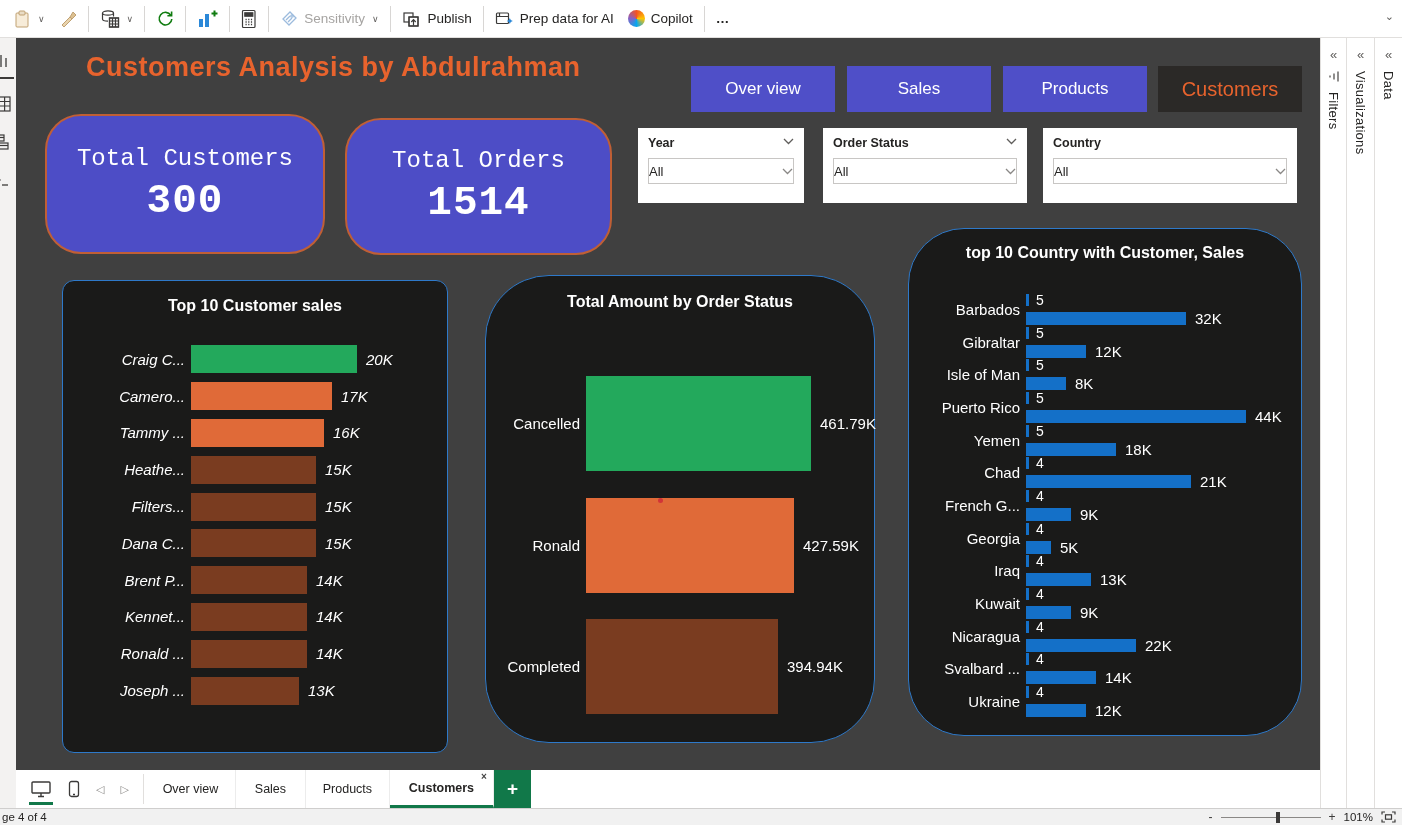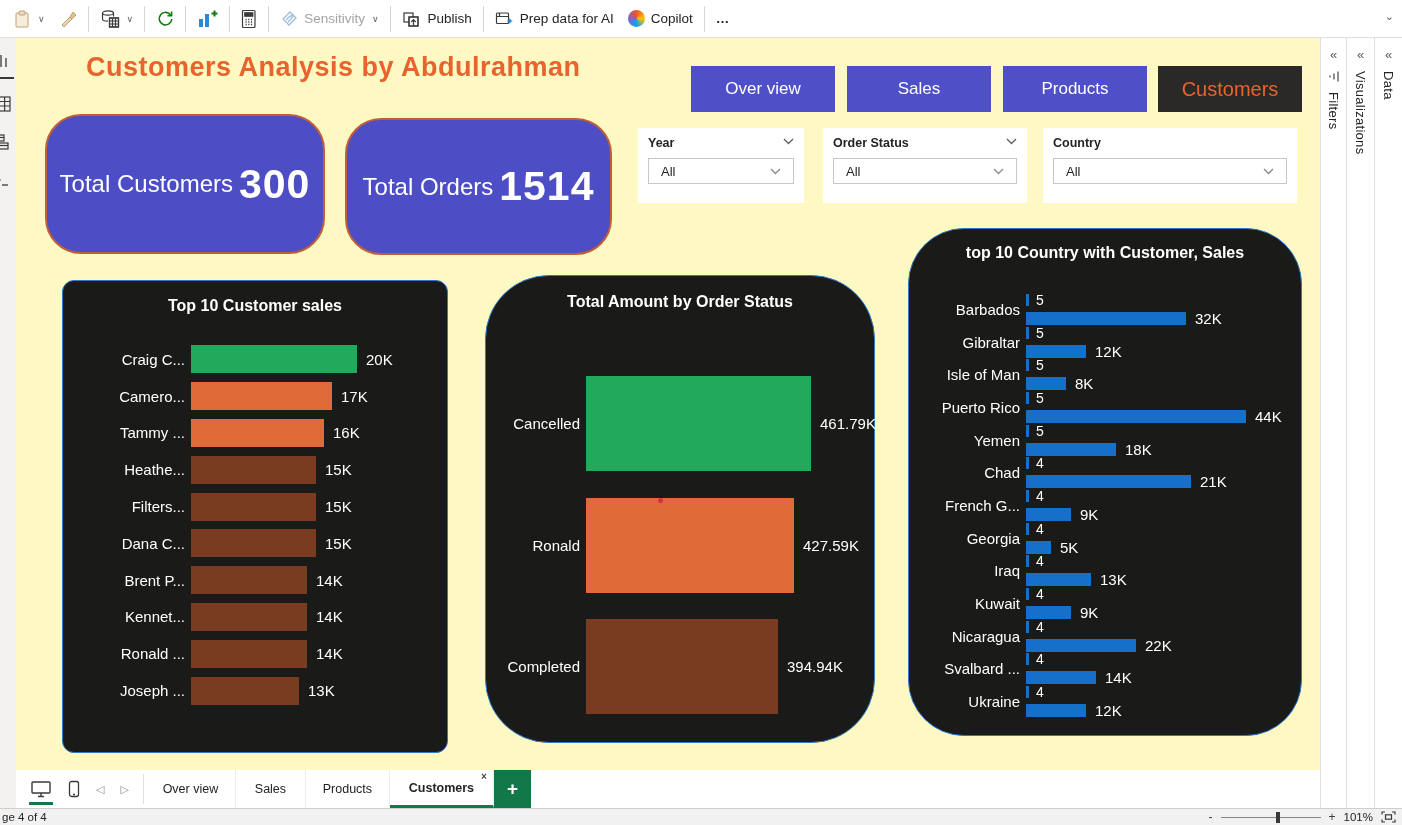--- a/index.html
+++ b/index.html
@@ -20,40 +20,40 @@
     background:conic-gradient(#f35325,#ffc300,#05a6f0,#8661c5,#f35325);}
   .rb-more{font-weight:bold;letter-spacing:1px;color:#252423;}
   .ribbon-collapse{position:absolute;right:8px;top:10px;color:#605e5c;font-size:11px;}
 
   
   .main{flex:1 1 auto;display:flex;min-height:0;}
   .view-rail{width:16px;background:#f3f2f1;overflow:hidden;padding-top:8px;flex:0 0 16px;}
   .rail-ic{margin:6px 0 16px -8px;width:22px;}
   .rail-ic.active{border-bottom:2px solid #3b3a39;padding-bottom:3px;}
   .center{flex:1 1 auto;display:flex;flex-direction:column;min-width:0;}
-  .canvas{height:732px;background:#fef9c3;position:relative;flex:0 0 732px;overflow:hidden;}
+  .canvas{height:732px;background:#404040;position:relative;flex:0 0 732px;overflow:hidden;}
 
   
   .rpt-title{position:absolute;left:70px;top:14px;font-size:27px;font-weight:bold;
     color:#e8632d;letter-spacing:.5px;}
   .navbtn{position:absolute;top:28px;width:144px;height:46px;background:#4f4fc8;
     color:#fff;font-size:17px;display:flex;align-items:center;justify-content:center;
     cursor:pointer;}
   .navbtn.active{background:#2b2927;color:#e8632d;font-size:20px;}
   .kpi{position:absolute;background:#4d4dc6;border:2px solid #c05f35;border-radius:36px;
-    color:#fff;text-align:center;display:flex;flex-direction:row;align-items:center;
-    justify-content:center;gap:6px;}
+    color:#fff;text-align:center;display:flex;flex-direction:column;align-items:center;
+    justify-content:center;gap:6px;font-family:Liberation Mono, monospace;}
   .kpi .kpi-label{font-size:24px;}
   .kpi .kpi-value{font-size:41px;font-weight:bold;letter-spacing:1px;}
   .slicer{position:absolute;background:#fff;padding:8px 10px 0 10px;}
   .slicer-head{display:flex;align-items:flex-start;justify-content:space-between;
     font-size:12.5px;font-weight:bold;color:#252423;}
   .slicer-head svg{margin-top:2px;}
   .slicer-box{margin-top:8px;border:1px solid #c8c6c4;height:26px;display:flex;
-    align-items:center;justify-content:space-between;padding:0 12px;font-size:13px;
+    align-items:center;justify-content:space-between;padding:0 0;font-size:13px;
     color:#252423;cursor:pointer;}
 
   .chart-card{position:absolute;border:1px solid #2e79c9;background:#1a1a19;}
   .ctitle{position:absolute;left:0;right:0;text-align:center;color:#fff;
     font-size:16px;font-weight:bold;}
   .rows{position:absolute;}
   
   .crow{display:flex;align-items:center;}
   .chart1 .crow{height:36.8px;}
   .ccat{color:#fff;font-size:15px;text-align:right;flex:0 0 auto;}
@@ -291,21 +291,21 @@
           <div class="slicer-box">
             <span>All</span>
             <svg width="11" height="7" viewBox="0 0 11 7" fill="none" stroke="#8a8886" stroke-width="1.3">
                 <path d="M1 1 L5.5 5.5 L10 1"></path>
               </svg>
             </div>
         </div>
 
         <div class="chart-card chart1" style="left:46px;top:242px;width:386px;height:473px;border-radius:12px;">
           <div class="ctitle" style="top:16px;">Top 10 Customer sales</div>
-          <div class="rows" style="top:60px;left:18px;right:8px;">
+          <div class="rows" style="top:60px;left:18px;right:8px;font-style:italic;">
               <div class="crow">
                 <div class="ccat">Craig C...</div>
                 <div class="cbar" style="width:166px;background:#23a95c"></div>
                 <span class="cval">20K</span>
               </div>
               <div class="crow">
                 <div class="ccat">Camero...</div>
                 <div class="cbar" style="width:141px;background:#e06a38"></div>
                 <span class="cval">17K</span>
               </div>

